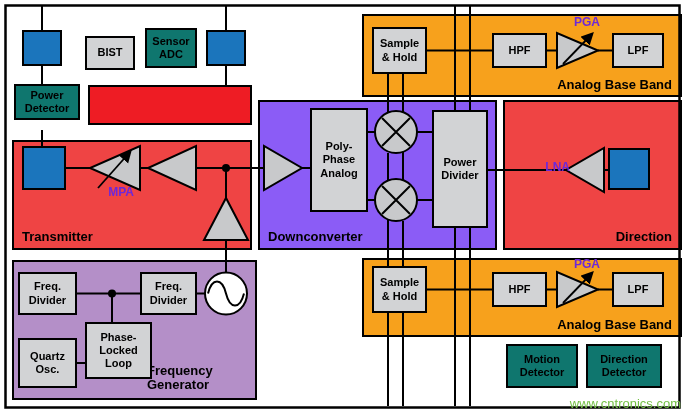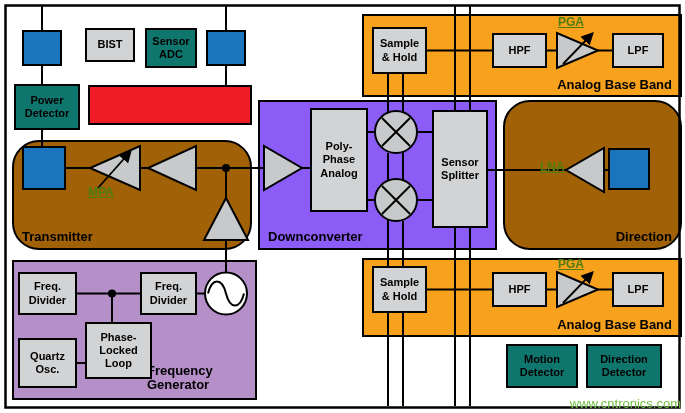--- a/index.html
+++ b/index.html
@@ -1,32 +1,32 @@
 <!DOCTYPE html>
 <html><head>
 <meta charset="utf-8">
 <style>
   * { margin:0; padding:0; box-sizing:border-box; }
   body { background:#ffffff; font-family:"Liberation Sans", sans-serif; }
   .stage { position:relative; width:685px; height:413px; background:#ffffff; overflow:hidden; }
   .region { position:absolute; border:2px solid #000; z-index:1; }
-  .green  { background:#a16207;border-radius:27px; }
+  .green  { background:#ef4444; }
   .lblue  { background:#8b5cf6; }
   .orange { background:#f7a11c; }
   .purple { background:#b48fc8; }
   .rlabel { position:absolute; font-size:13px; font-weight:bold; color:#000; line-height:1.12; white-space:nowrap; }
   .rlabel.wrap { white-space:normal; }
   .wires { position:absolute; left:0; top:0; z-index:2; pointer-events:none; }
   .box { position:absolute; z-index:3; border:2px solid #000; display:flex; align-items:center; justify-content:center;
          text-align:center; font-size:11px; font-weight:bold; color:#000; line-height:1.2; padding:1px; }
   .gray   { background:#d2d3d5; }
   .cyan   { background:#0f766e; }
   .dblue  { background:#1b75bc; }
   .redbox { background:#ee1c24; }
-  .minilabel { position:absolute; z-index:3; font-size:12px; font-weight:bold; color:#4d7c0f; text-align:left; line-height:1;text-decoration:underline; }
+  .minilabel { position:absolute; z-index:3; font-size:12px; font-weight:bold; color:#6d28d9; text-align:right; line-height:1; }
   .watermark { position:absolute; z-index:4; right:4px; bottom:2px; font-size:13px; font-weight:normal; color:#72bf44; }
   .outer { fill:none; stroke:#000; stroke-width:2.5px; }
 </style>
 </head>
 <body>
 
 <div class="stage">
 
   <div class="region green" style="left:12px;top:140px;width:240px;height:110px">
     <span class="rlabel" style="left:8px;bottom:3px">Transmitter</span>
@@ -110,32 +110,32 @@
     </g>
 
     <g stroke="#000" stroke-width="1.8" fill="none" marker-end="url(#ah)">
       <path d="M98 188 L130 152"></path>
       <path d="M563 64 L592 34"></path>
       <path d="M563 303 L592 273"></path>
     </g>
   </svg>
 
   <div class="box dblue" style="left:22px;top:30px;width:40px;height:36px"></div>
-  <div class="box gray" style="left:85px;top:28px;width:50px;height:34px">BIST</div>
+  <div class="box gray" style="left:85px;top:36px;width:50px;height:34px">BIST</div>
   <div class="box cyan" style="left:145px;top:28px;width:52px;height:40px">Sensor ADC</div>
   <div class="box dblue" style="left:206px;top:30px;width:40px;height:36px"></div>
 
-  <div class="box cyan" style="left:14px;top:84px;width:66px;height:46px">Power Detector</div>
+  <div class="box cyan" style="left:14px;top:84px;width:66px;height:36px">Power Detector</div>
   <div class="box redbox" style="left:88px;top:85px;width:164px;height:40px"></div>
 
   <div class="box dblue" style="left:22px;top:146px;width:44px;height:44px"></div>
   <div class="minilabel" style="left:88px;top:186px;width:46px">MPA</div>
 
   <div class="box gray" style="left:310px;top:108px;width:58px;height:104px">Poly-Phase Analog</div>
-  <div class="box gray" style="left:432px;top:110px;width:56px;height:118px">Sensor Splitter</div>
+  <div class="box gray" style="left:432px;top:110px;width:56px;height:118px">Power Divider</div>
 
   <div class="minilabel" style="left:540px;top:161px;width:30px">LNA</div>
   <div class="box dblue" style="left:608px;top:148px;width:42px;height:42px"></div>
 
   <div class="box gray" style="left:372px;top:27px;width:55px;height:47px">Sample &amp; Hold</div>
   <div class="box gray" style="left:492px;top:33px;width:55px;height:35px">HPF</div>
   <div class="minilabel" style="left:558px;top:16px;width:42px">PGA</div>
   <div class="box gray" style="left:612px;top:33px;width:52px;height:35px">LPF</div>
 
   <div class="box gray" style="left:372px;top:266px;width:55px;height:47px">Sample &amp; Hold</div>

